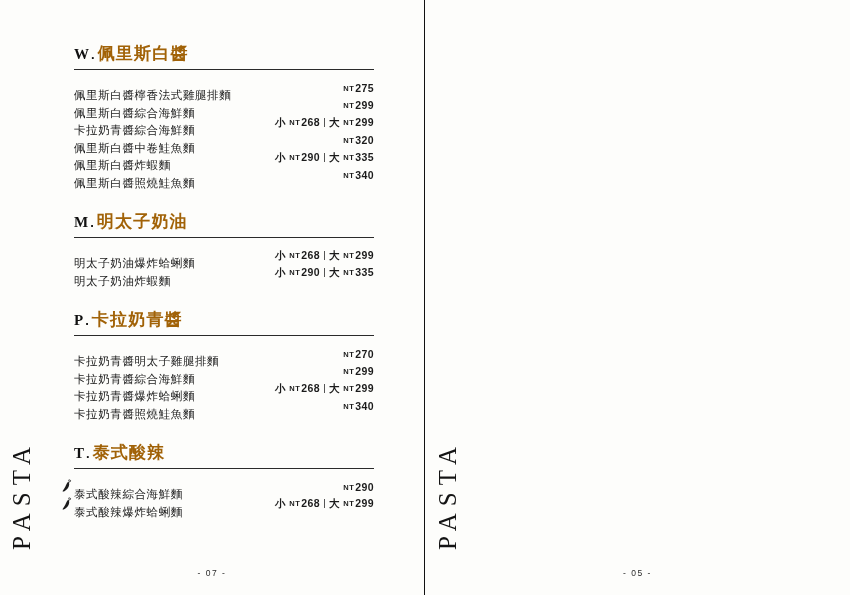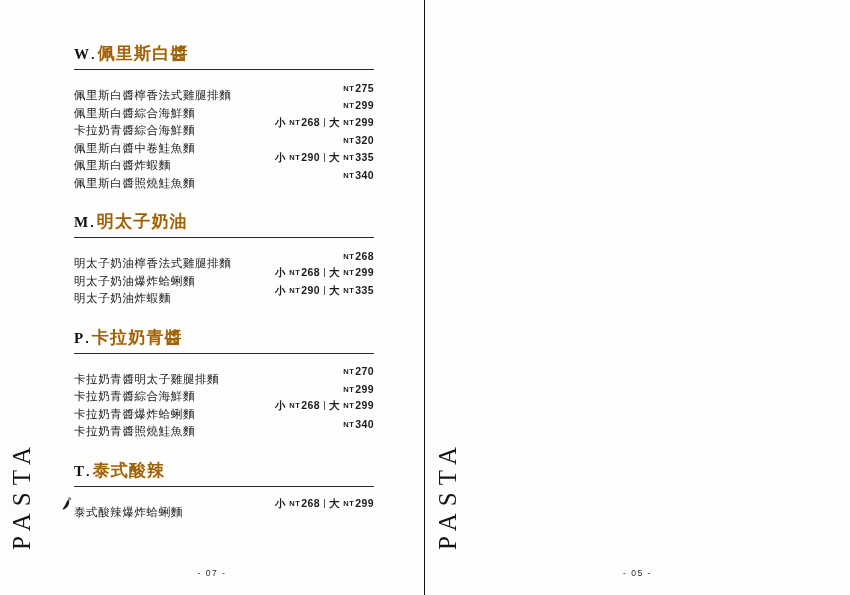--- a/index.html
+++ b/index.html
@@ -188,25 +188,20 @@
         </div>
         <div class="section" style="margin-bottom: 26px;">
           <div class="sec-head">
             <span class="sec-letter">M</span>
             <span class="sec-dot">.</span>
             <span class="sec-title">明太子奶油</span>
           </div>
           <div class="sec-rule"></div>
           <ul class="items">
             <li class="item">
-              <span class="item-name">明太子奶油檸香法式雞腿排麵</span>
-              <span class="item-spacer"></span>
-              <span class="price price-single"><span class="nt">NT</span>268</span>
-            </li>
-            <li class="item">
               <span class="item-name">明太子奶油爆炸蛤蜊麵</span>
               <span class="item-spacer"></span>
               <span class="price price-dual"><span class="sz">小</span> <span class="nt">NT</span>268<span class="bar"></span><span class="sz">大</span> <span class="nt">NT</span>299</span>
             </li>
             <li class="item">
               <span class="item-name">明太子奶油炸蝦麵</span>
               <span class="item-spacer"></span>
               <span class="price price-dual"><span class="sz">小</span> <span class="nt">NT</span>290<span class="bar"></span><span class="sz">大</span> <span class="nt">NT</span>335</span>
             </li>
           </ul>
@@ -242,20 +237,29 @@
           </ul>
         </div>
         <div class="section" style="margin-bottom: 0px;">
           <div class="sec-head">
             <span class="sec-letter">T</span>
             <span class="sec-dot">.</span>
             <span class="sec-title">泰式酸辣</span>
           </div>
           <div class="sec-rule"></div>
           <ul class="items">
+            <li class="item">
+              <span class="item-mark"><svg viewBox="0 0 11 14" width="11" height="14" aria-hidden="true">
+                  <path d="M7.6 1.2c.9-.6 1.9-.2 2 .6.1.7-.6 1.1-1.4 1.1" fill="none" stroke="#1b1b1b" stroke-width="0.9" stroke-linecap="round"></path>
+                  <path d="M7.4 2.6c1.2 1.6 1.1 4.2-.4 6.4-1.3 1.9-3.2 3.2-4.6 3.6-.7.2-1-.3-.6-.9.9-1.2 1.8-2.4 2.5-3.9C5.2 5.6 6.1 3.8 7.4 2.6z" fill="#1b1b1b"></path>
+                </svg></span>
+              <span class="item-name">泰式酸辣綜合海鮮麵</span>
+              <span class="item-spacer"></span>
+              <span class="price price-single"><span class="nt">NT</span>290</span>
+            </li>
             <li class="item">
               <span class="item-mark"><svg viewBox="0 0 11 14" width="11" height="14" aria-hidden="true">
                   <path d="M7.6 1.2c.9-.6 1.9-.2 2 .6.1.7-.6 1.1-1.4 1.1" fill="none" stroke="#1b1b1b" stroke-width="0.9" stroke-linecap="round"></path>
                   <path d="M7.4 2.6c1.2 1.6 1.1 4.2-.4 6.4-1.3 1.9-3.2 3.2-4.6 3.6-.7.2-1-.3-.6-.9.9-1.2 1.8-2.4 2.5-3.9C5.2 5.6 6.1 3.8 7.4 2.6z" fill="#1b1b1b"></path>
                 </svg></span>
               <span class="item-name">泰式酸辣爆炸蛤蜊麵</span>
               <span class="item-spacer"></span>
               <span class="price price-dual"><span class="sz">小</span> <span class="nt">NT</span>268<span class="bar"></span><span class="sz">大</span> <span class="nt">NT</span>299</span>
             </li>
           </ul>

